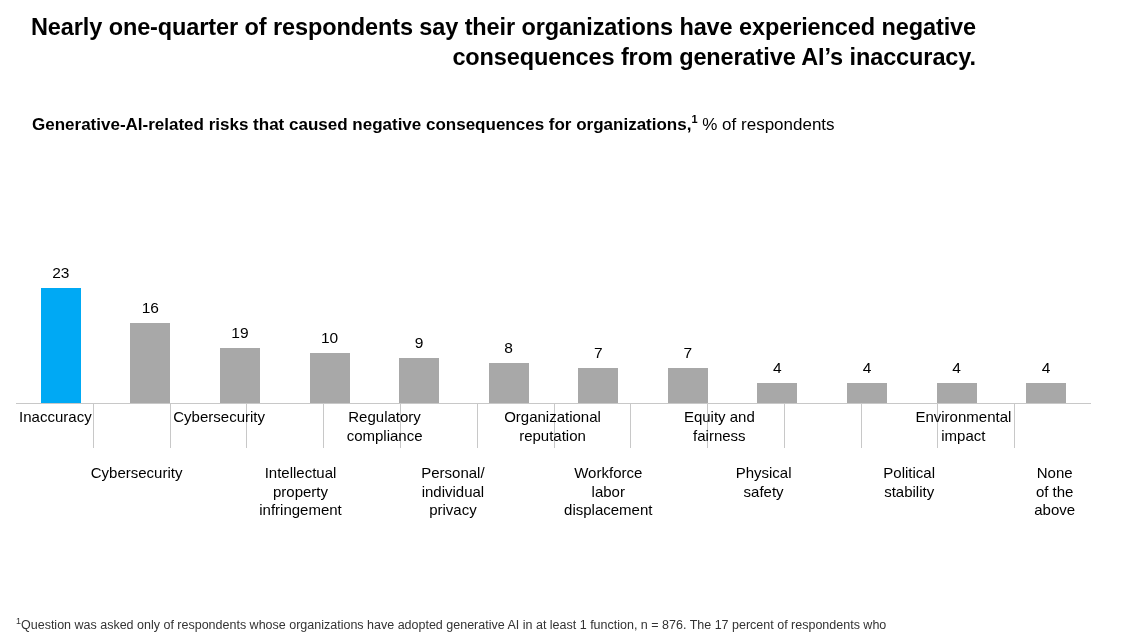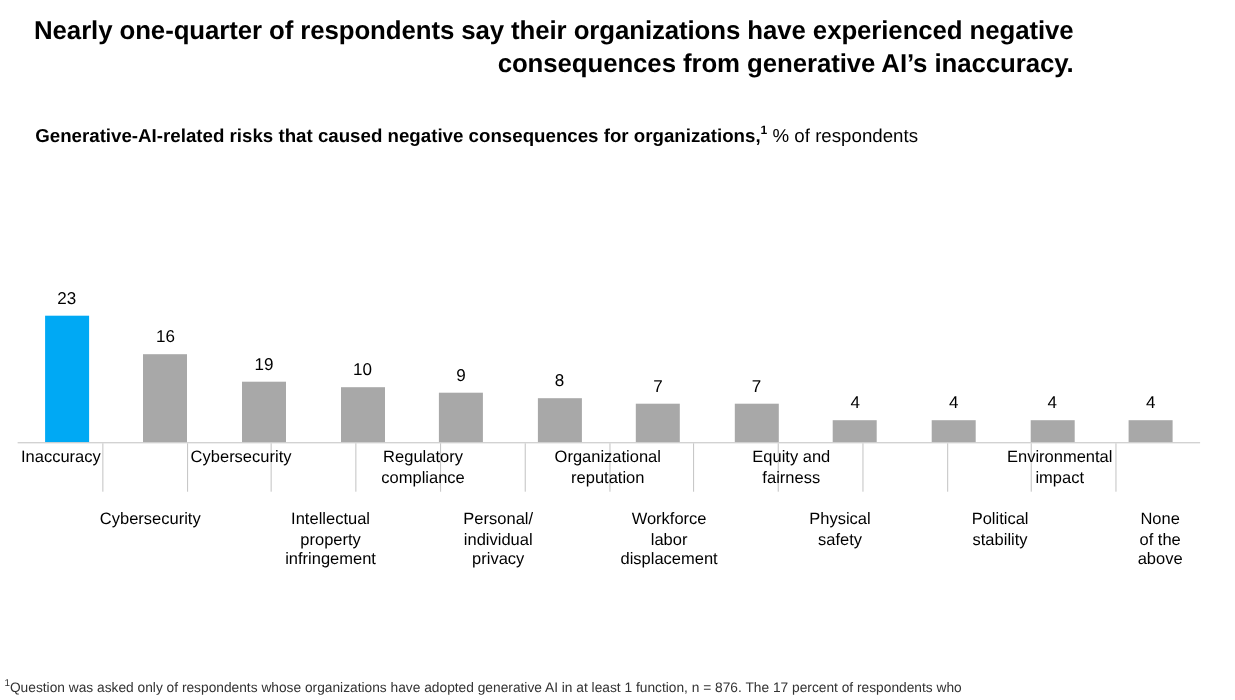--- a/index.html
+++ b/index.html
@@ -130,21 +130,21 @@
     padding: 0 2px;
     box-sizing: border-box;
   }
   .label-cell.first {
     text-align: right;
   }
 
   
   .footnotes {
     position: absolute;
-    left: 4px;
+    left: 16px;
     right: 16px;
     bottom: 14px;
   }
   .footnote {
     font-size: 12.5px;
     line-height: 1.45;
     color: #333333;
   }
   .footnote .sup {
     font-size: 9px;

